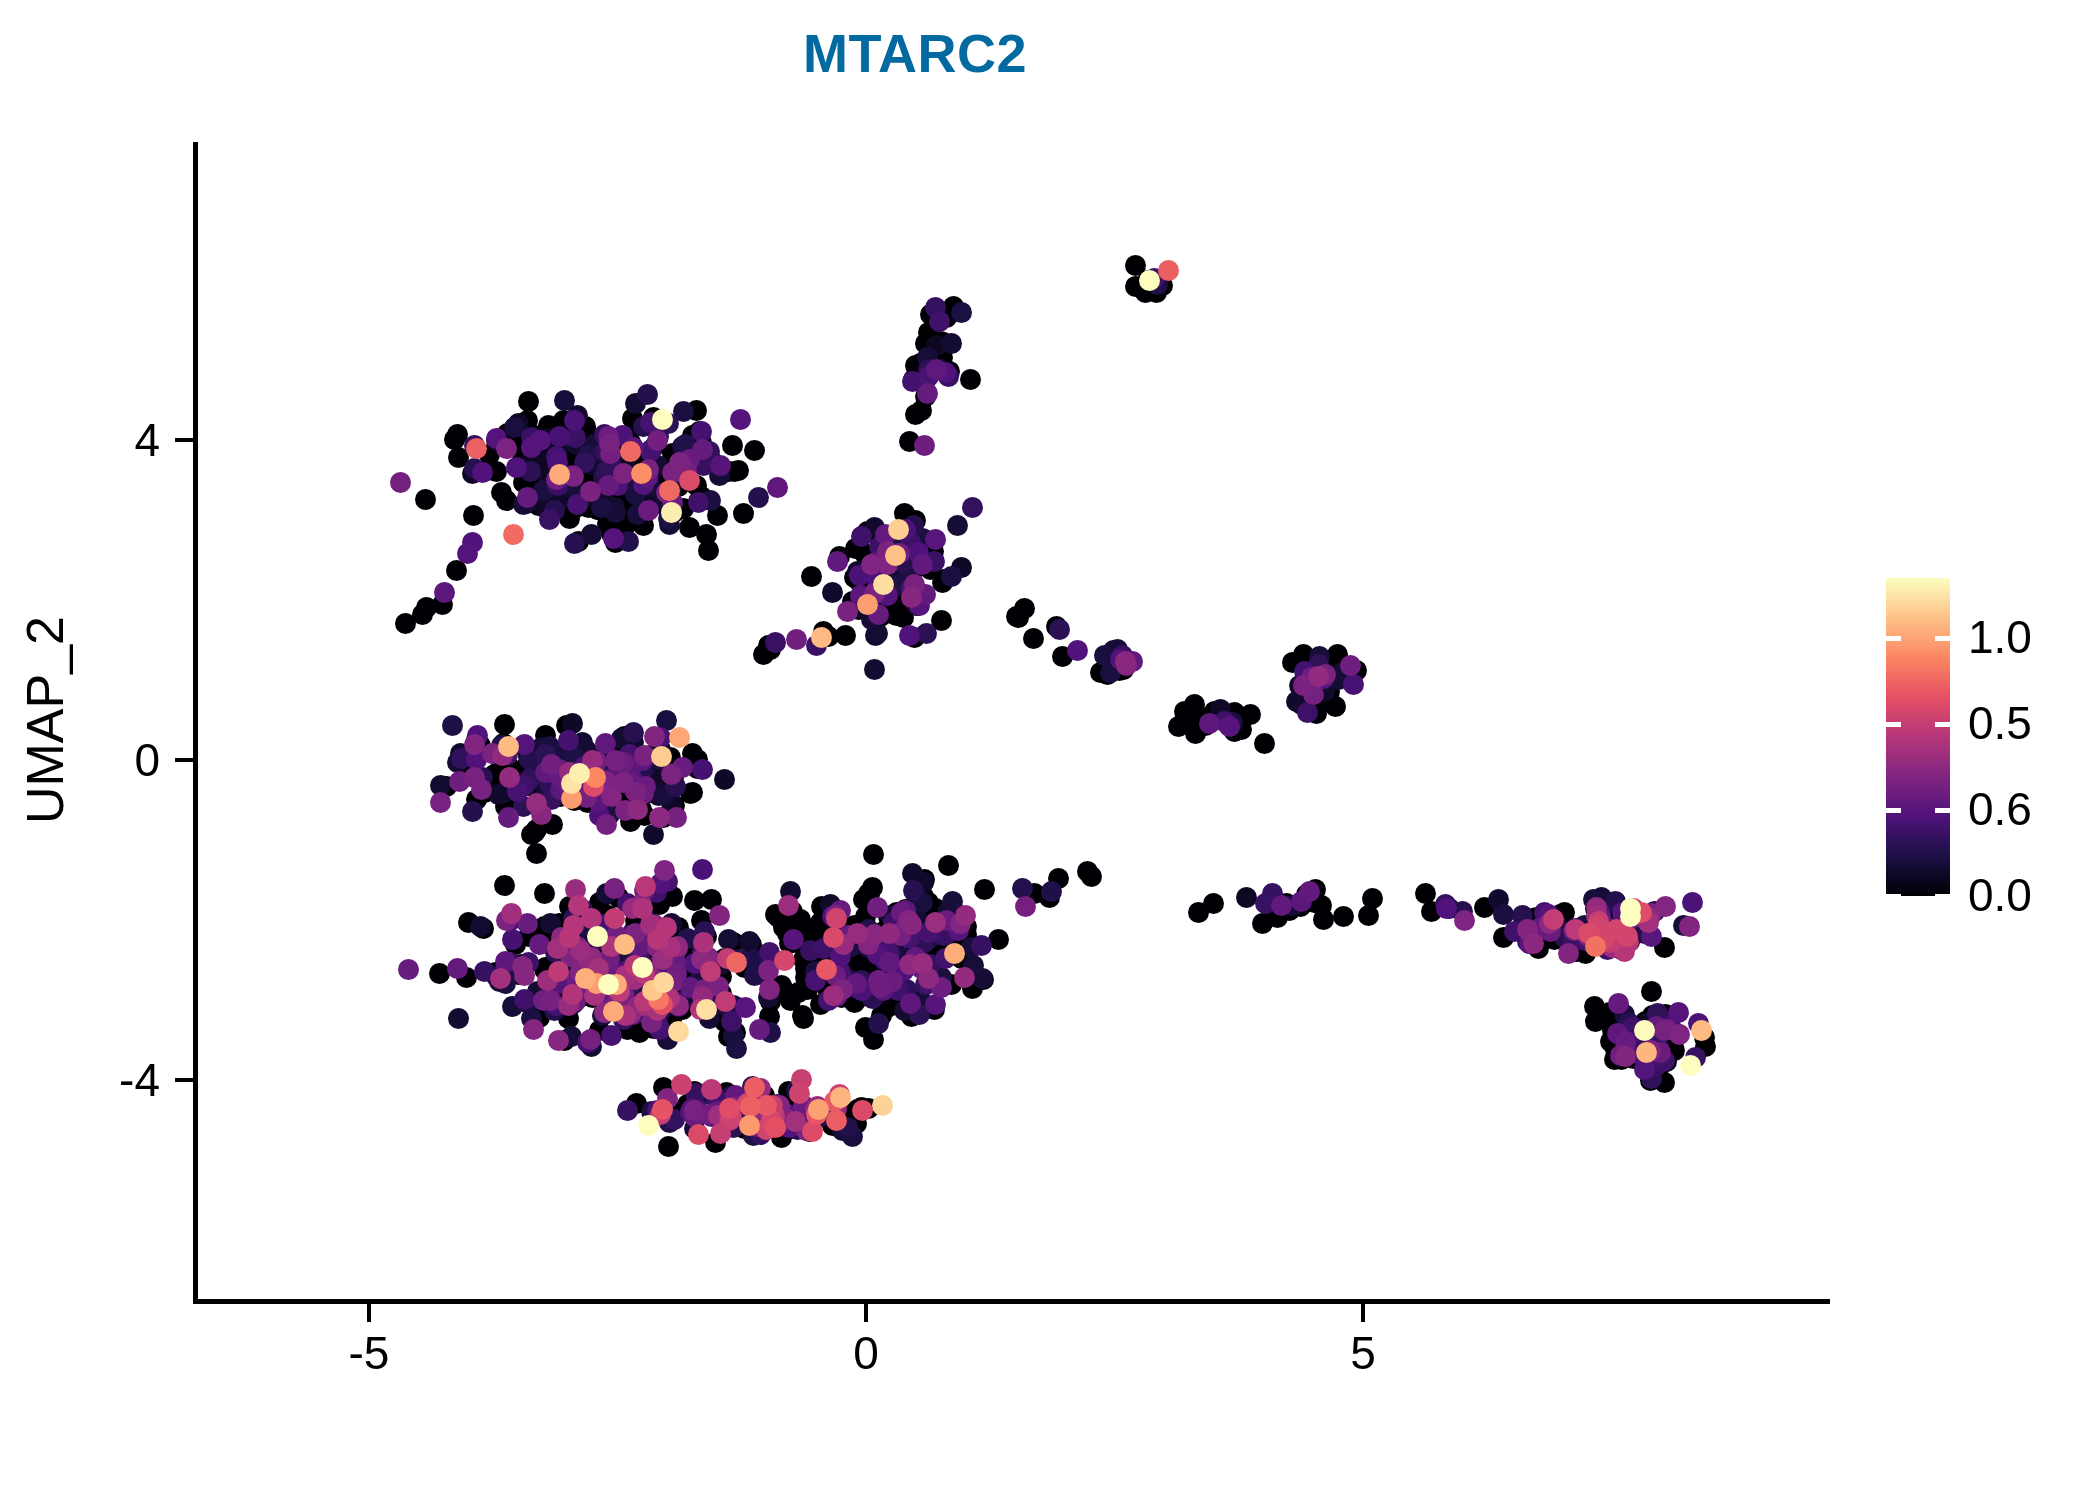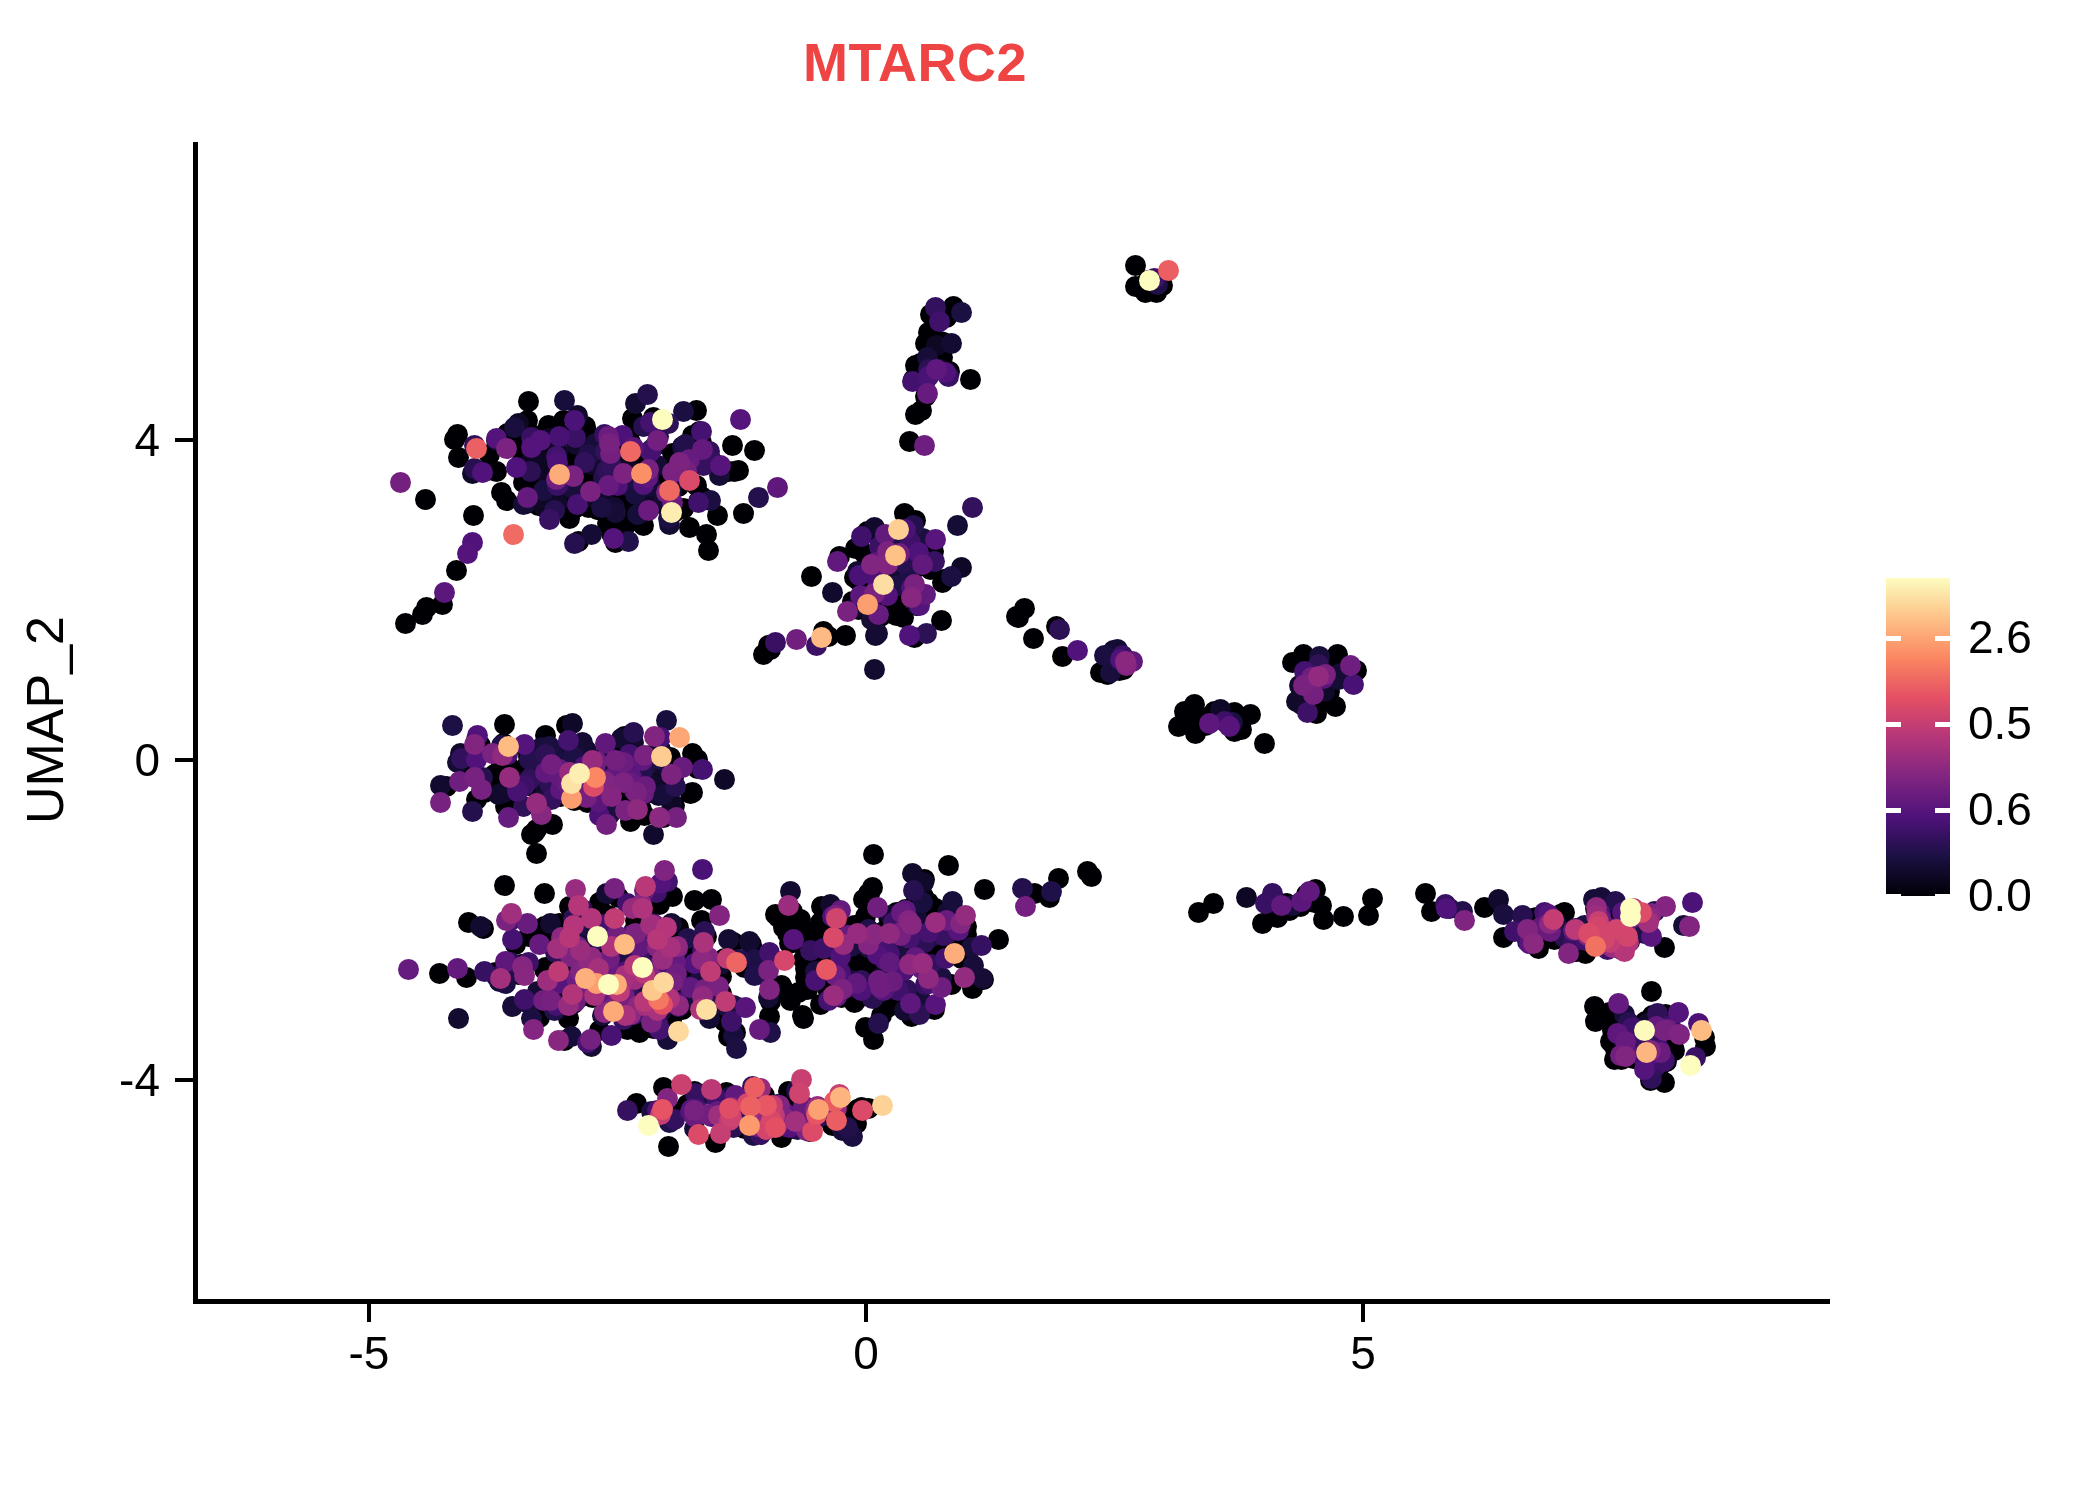--- a/index.html
+++ b/index.html
@@ -1,23 +1,22 @@
 <!DOCTYPE html>
 <html><head>
 <meta charset="utf-8">
 <style>
   html,body{margin:0;padding:0;background:#ffffff;}
   body{width:2100px;height:1500px;font-family:"Liberation Sans",sans-serif;overflow:hidden;}
   #root{position:relative;width:2100px;height:1500px;background:#fff;}
 
   .plot-title{
     position:absolute;left:0;top:22px;width:1830px;text-align:center;
-    font-size:54px;font-weight:bold;color:#ef4444;letter-spacing:0.5px;
+    font-size:54px;font-weight:bold;color:#0369a1;letter-spacing:0.5px;
     font-family:"Liberation Sans",sans-serif;
-    margin-top:9px;
   }
 
   
   .axis-line-y{position:absolute;left:193px;top:142px;width:5px;height:1162px;background:#000;}
   .axis-line-x{position:absolute;left:193px;top:1299px;width:1637px;height:5px;background:#000;}
 
   .tick-y{position:absolute;width:18px;height:4px;background:#000;left:175px;}
   .tick-x{position:absolute;width:4px;height:18px;background:#000;top:1304px;}
 
   .ticklab-y{
@@ -2107,19 +2106,19 @@
         <div class="legend-tick r" style="top: 58.1622px;"></div>
         <div class="legend-tick l" style="top: 144.108px;"></div>
         <div class="legend-tick r" style="top: 144.108px;"></div>
         <div class="legend-tick l" style="top: 230.054px;"></div>
         <div class="legend-tick r" style="top: 230.054px;"></div>
         <div class="legend-tick l" style="top: 316px;"></div>
         <div class="legend-tick r" style="top: 316px;"></div>
       </div>
   </div>
   <div id="legend-labels">
-      <div class="legend-lab" style="top: 614.162px;">2.6</div>
+      <div class="legend-lab" style="top: 614.162px;">1.0</div>
       <div class="legend-lab" style="top: 700.108px;">0.5</div>
       <div class="legend-lab" style="top: 786.054px;">0.6</div>
       <div class="legend-lab" style="top: 872px;">0.0</div>
     </div>
 
 </div>
 
 </body></html>

